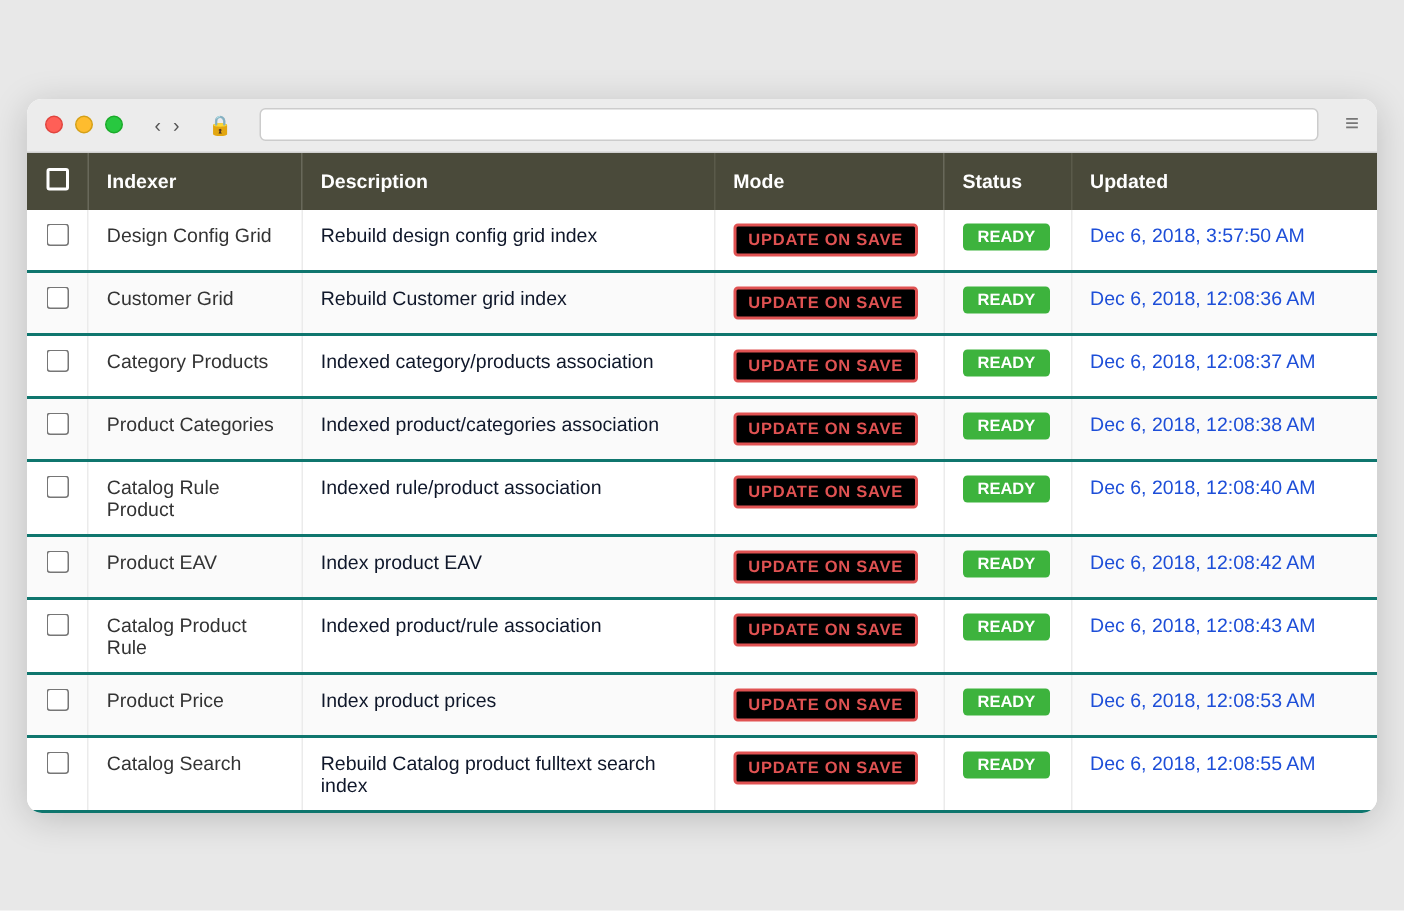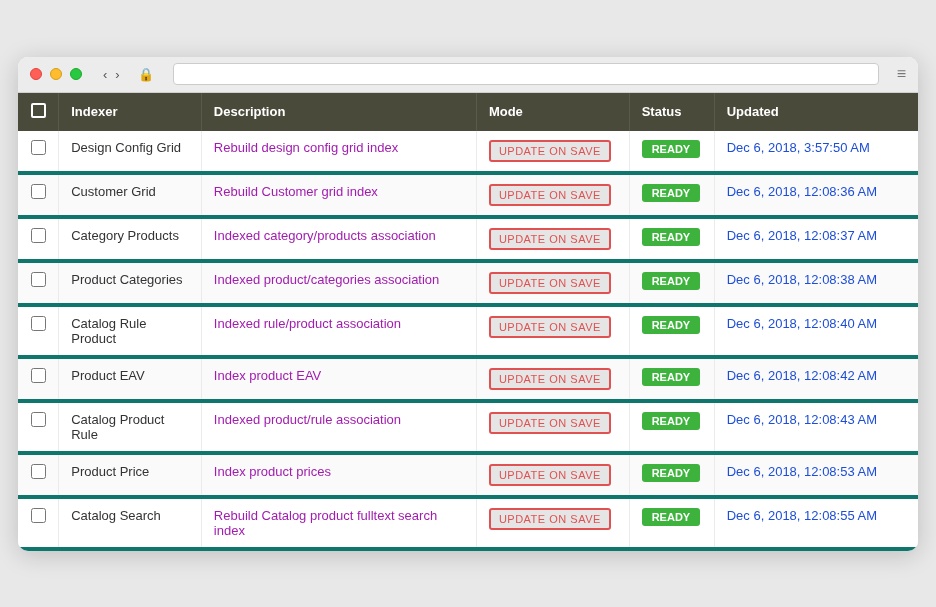--- a/index.html
+++ b/index.html
@@ -71,49 +71,49 @@
       font-weight: 600;
       font-size: 13px;
       border-right: 1px solid #5a5a4a;
     }
     thead th:last-child { border-right: none; }
     .checkbox-header {
       width: 40px;
       text-align: center;
     }
     tbody tr {
-      border-bottom: 4px solid #0f766e;
+      border-bottom: 2px solid #0f766e;
       margin-top: 13px;
     }
     tbody tr:nth-child(even) { background: #fafafa; }
     tbody tr:nth-child(odd) { background: #fff; }
     tbody td {
       padding: 9px 12px;
       vertical-align: top;
       font-size: 13px;
       color: #333;
       border-right: 1px solid #ebebeb;
     }
     tbody td:last-child { border-right: none; }
     .td-check { text-align: center; width: 40px; }
     .td-indexer { width: 140px; font-weight: 500; }
-    .td-desc { width: 270px; color: #a21caf; }
+    .td-desc { width: 270px; color: #0f172a; }
     .td-mode { width: 150px; }
     .td-status { width: 80px; }
     .td-updated { width: 200px; color: #1d4ed8; }
     .badge-mode {
       display: inline-block;
       padding: 3px 8px;
       border-radius: 3px;
       font-size: 11px;
-      font-weight: 400;
+      font-weight: 700;
       letter-spacing: 0.5px;
       border: 2px solid #e05252;
       color: #e05252;
-      background: #e5e5e5;
+      background: #000000;
     }
     .badge-status {
       display: inline-block;
       padding: 3px 10px;
       border-radius: 3px;
       font-size: 11px;
       font-weight: 700;
       background: #3db33d;
       color: #fff;
     }

